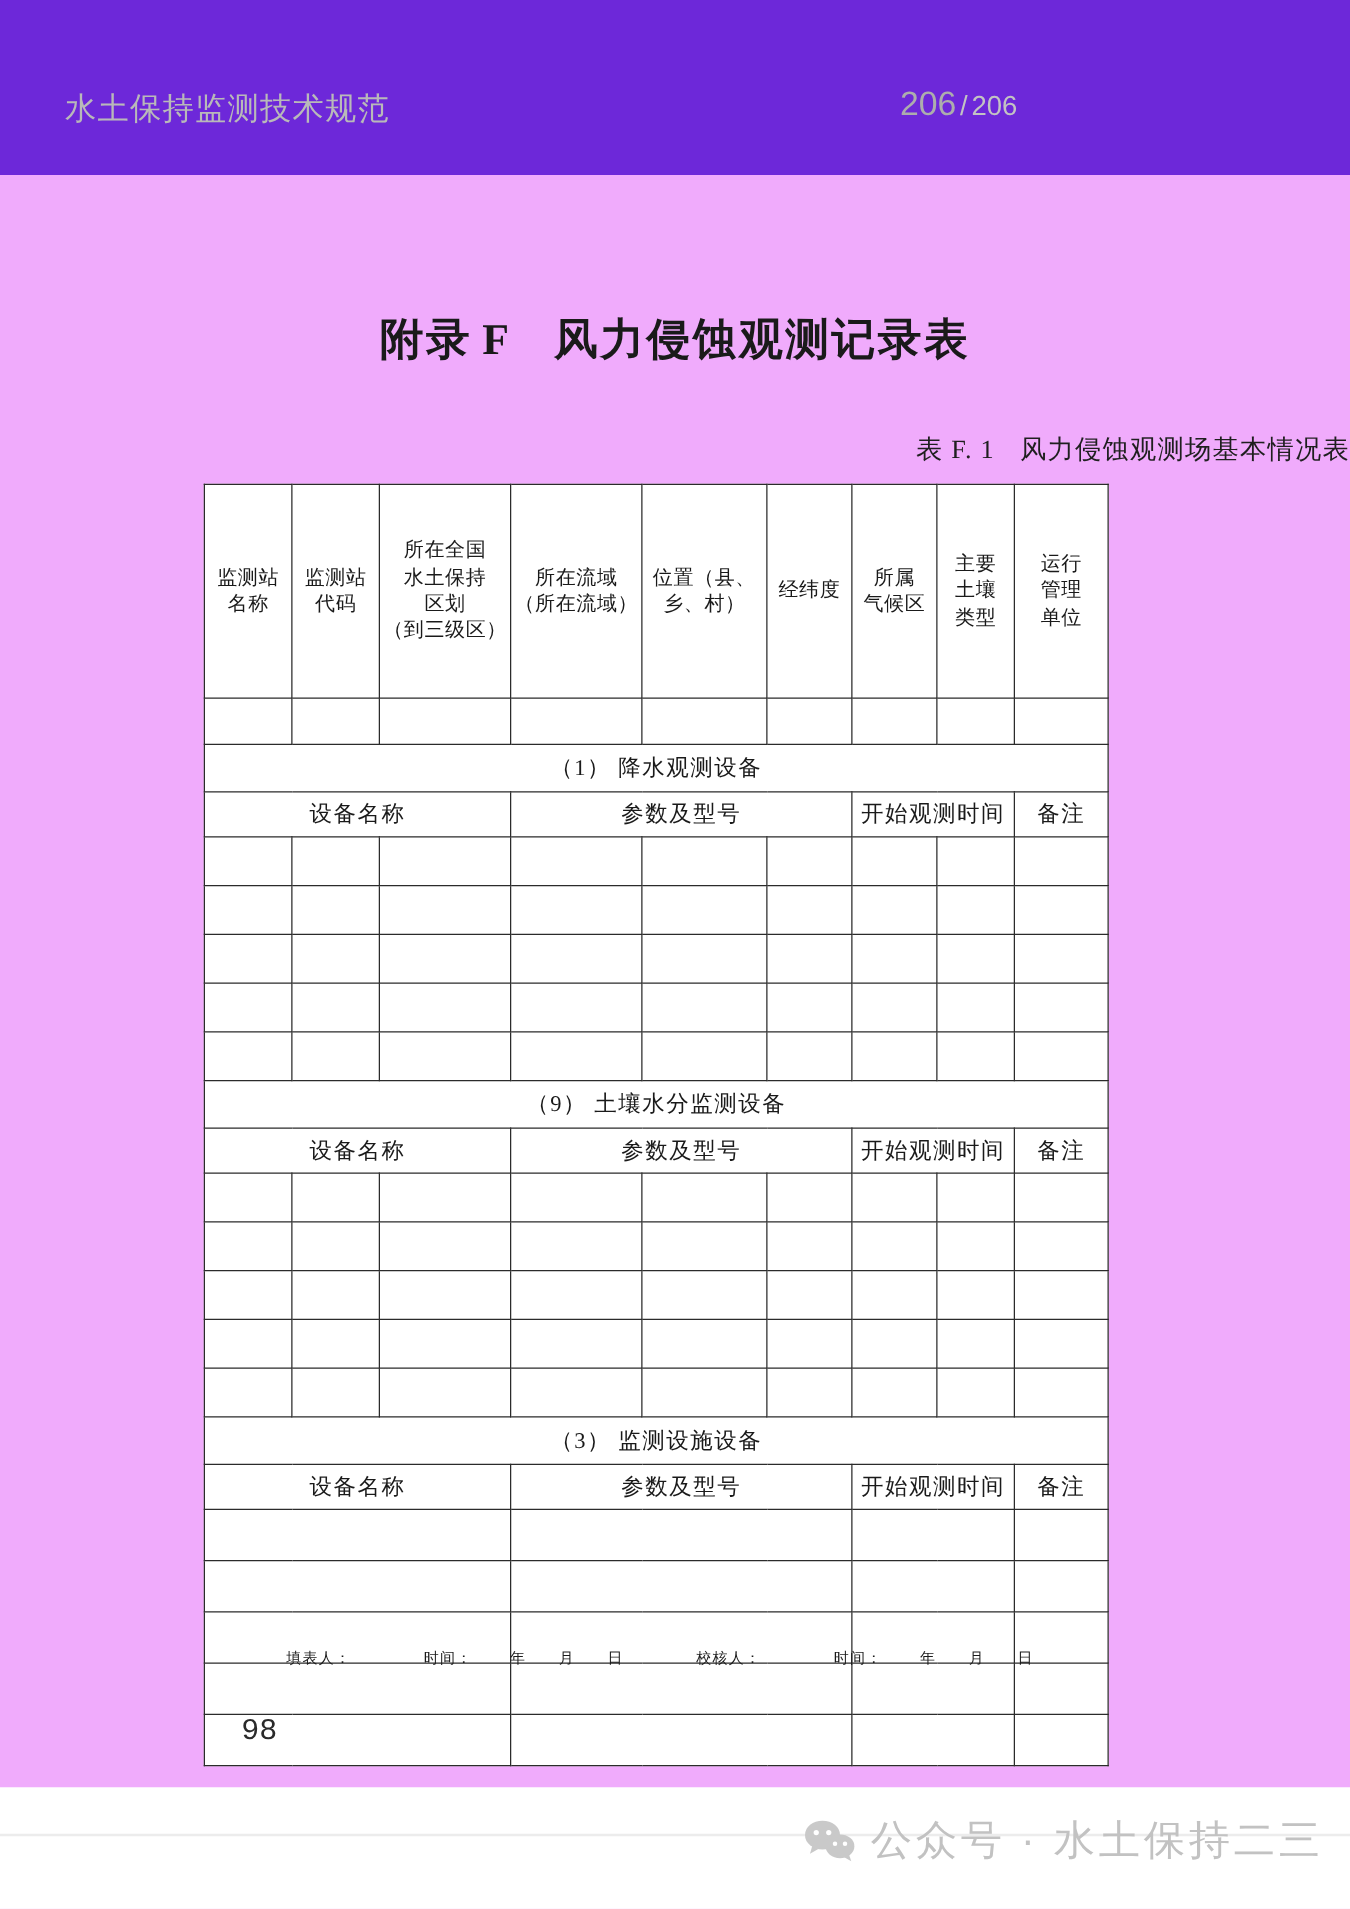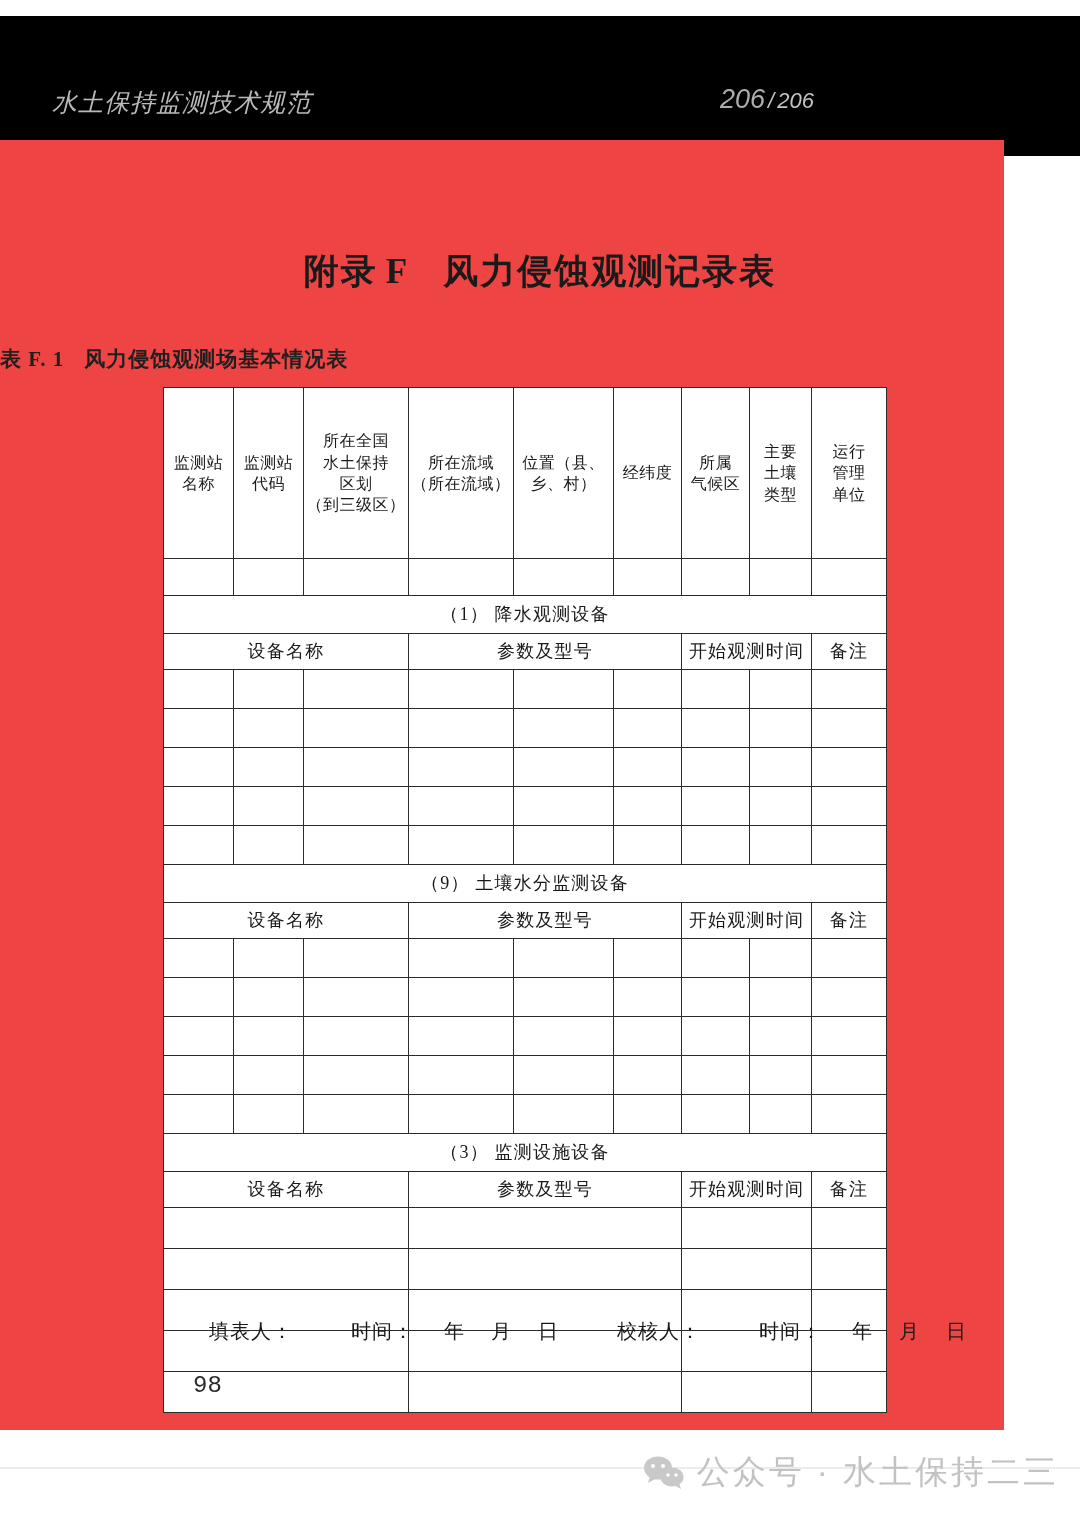--- a/index.html
+++ b/index.html
@@ -11,26 +11,25 @@
     height: 1527px;
     background: #ffffff;
     font-family: "Liberation Serif", "DejaVu Serif", serif;
     position: relative;
     overflow: hidden;
   }
 
   
   .viewer-header {
     position: absolute;
-    top: 16px;
+    top: 0;
     left: 0;
     width: 1080px;
     height: 140px;
-    background: #000000;
-    font-style: italic;
+    background: #6d28d9;
   }
   .doc-title {
     position: absolute;
     left: 52px;
     top: 70px;
     font-family: "Liberation Sans", "DejaVu Sans", sans-serif;
     font-size: 25px;
     color: #b9b9b9;
     letter-spacing: 1px;
     white-space: nowrap;
@@ -55,23 +54,23 @@
   .page-indicator .total {
     font-size: 22px;
     color: #c3c3c3;
   }
 
   
   .page-sheet {
     position: absolute;
     left: 0;
     top: 140px;
-    width: 1004px;
+    width: 1080px;
     height: 1290px;
-    background: #ef4444;
+    background: #f0abfc;
   }
 
   .appendix-title {
     position: absolute;
     left: 0;
     top: 108px;
     width: 1080px;
     text-align: center;
     font-size: 35px;
     font-weight: bold;
@@ -83,23 +82,23 @@
     font-family: "Liberation Serif", serif;
     padding: 0 8px;
   }
   .appendix-title .gap { display: inline-block; width: 26px; }
 
   .table-caption {
     position: absolute;
     left: 0;
     top: 205px;
     width: 1080px;
-    text-align: left;
+    text-align: right;
     font-size: 21px;
-    font-weight: bold;
+    font-weight: normal;
     letter-spacing: 1px;
     color: #1f1f1f;
     white-space: nowrap;
   }
   .table-caption .gap { display: inline-block; width: 20px; }
 
   
   .form-table {
     position: absolute;
     left: 163px;
@@ -139,24 +138,25 @@
   .form-table td.bigrow { height: 40px; }
 
   .hl { display: block; }
 
   
   .sign-line {
     position: absolute;
     left: 163px;
     top: 1178px;
     width: 723px;
-    font-size: 20px;
+    font-size: 12px;
     letter-spacing: 1px;
     color: #1a1a1a;
     white-space: nowrap;
+    padding-left: 20px;
   }
   .sign-line span { display: inline-block; }
   .sp-a { width: 46px; }
   .sp-b { width: 30px; }
   .sp-c { width: 26px; }
   .sp-d { width: 58px; }
 
   .page-number {
     position: absolute;
     left: 193px;

